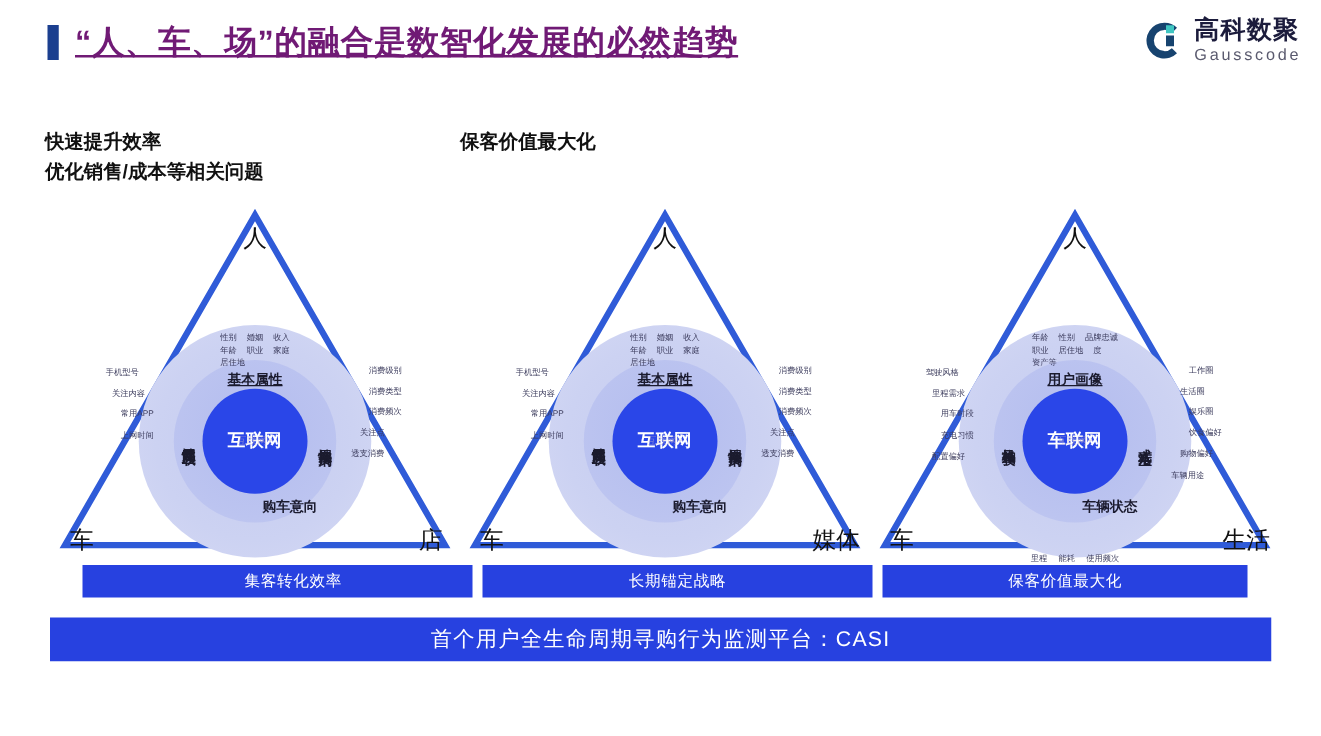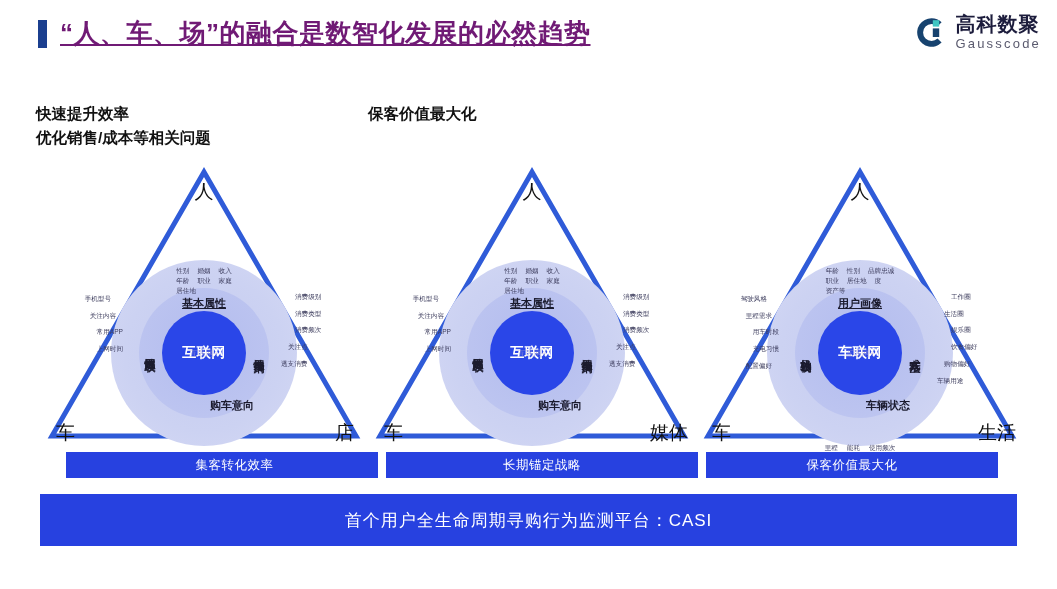--- a/index.html
+++ b/index.html
@@ -113,21 +113,21 @@
   
   .bar {
     position: absolute; height: 26px; background: #2741e0;
     color: #fff; font-size: 12.5px; display: flex;
     align-items: center; justify-content: center; letter-spacing: .5px;
   }
   .bar.b1 { left: 66px;  top: 452px; width: 312px; padding-left: 25px; }
   .bar.b2 { left: 386px; top: 452px; width: 312px; }
   .bar.b3 { left: 706px; top: 452px; width: 292px; }
   .bar.main {
-    left: 40px; top: 494px; width: 977px; height: 52px;
+    left: 40px; top: 494px; width: 977px; height: 35px;
     font-size: 17px; letter-spacing: 1px;
   }
 </style>
 </head>
 <body>
 
 <div class="slide">
 
   <div class="header">
     <div class="title-mark"></div>

